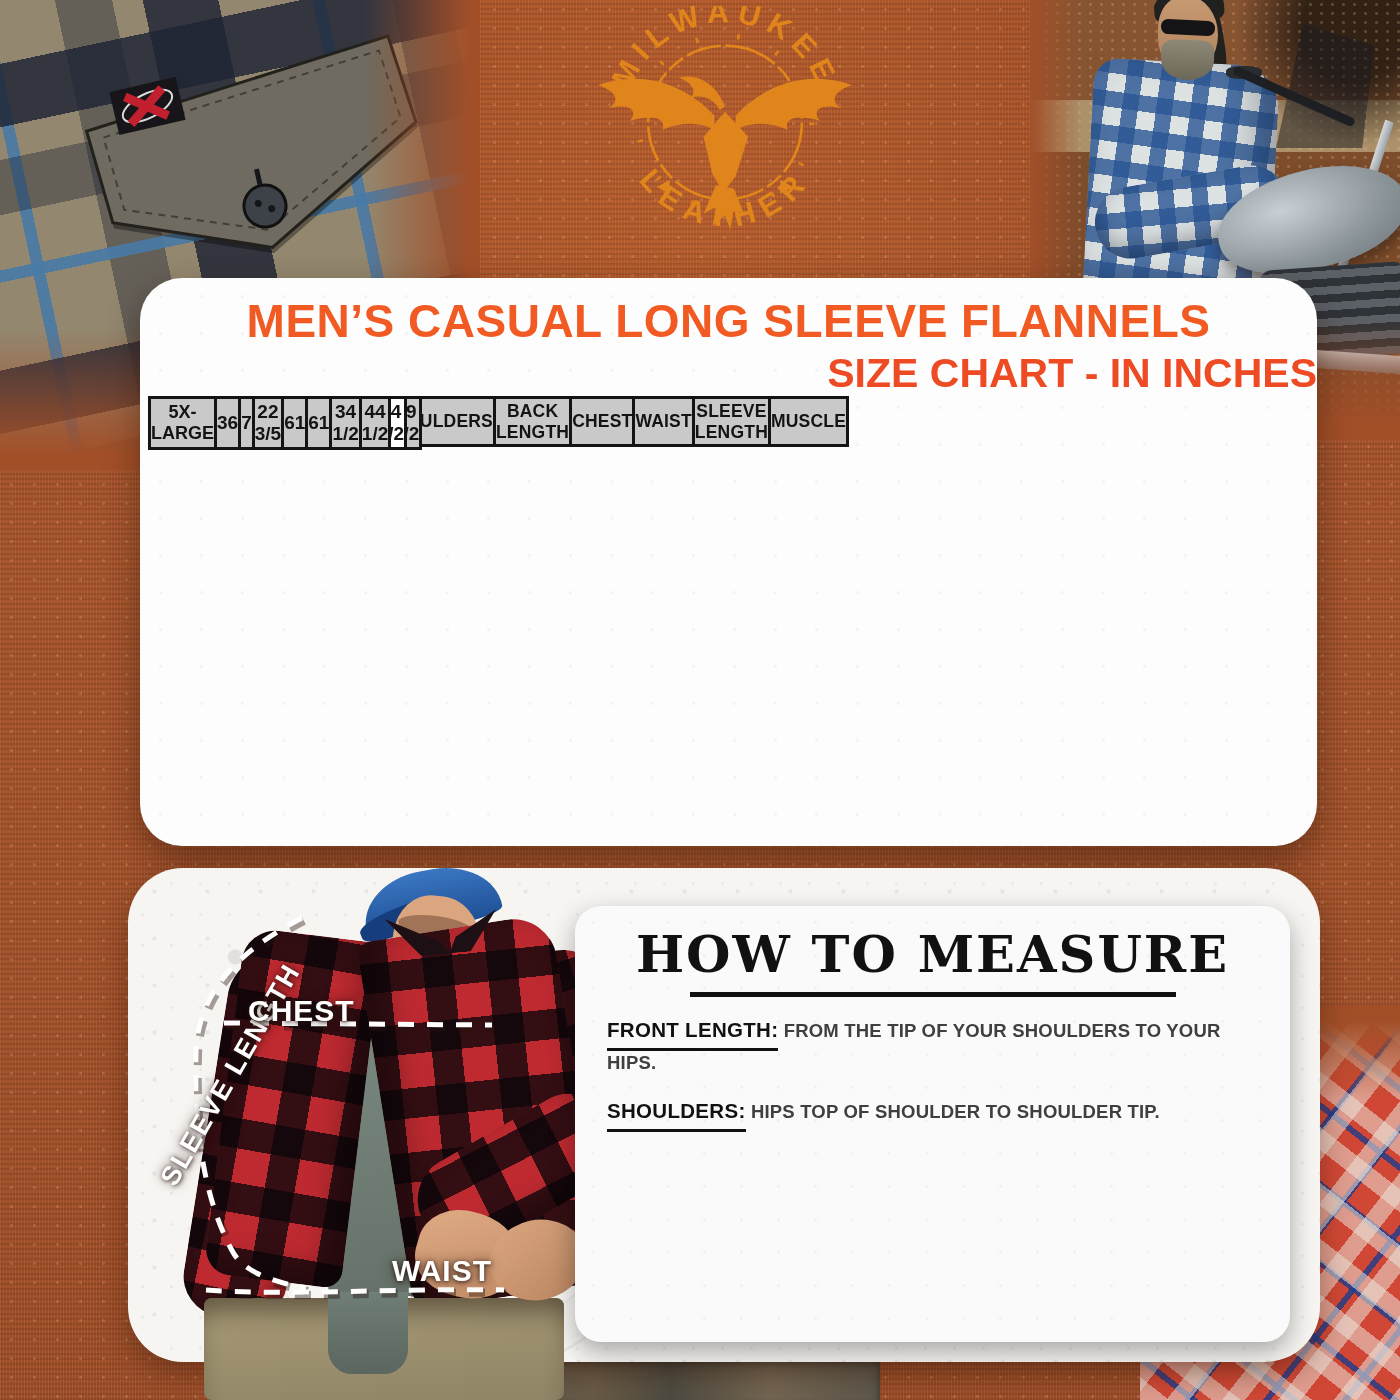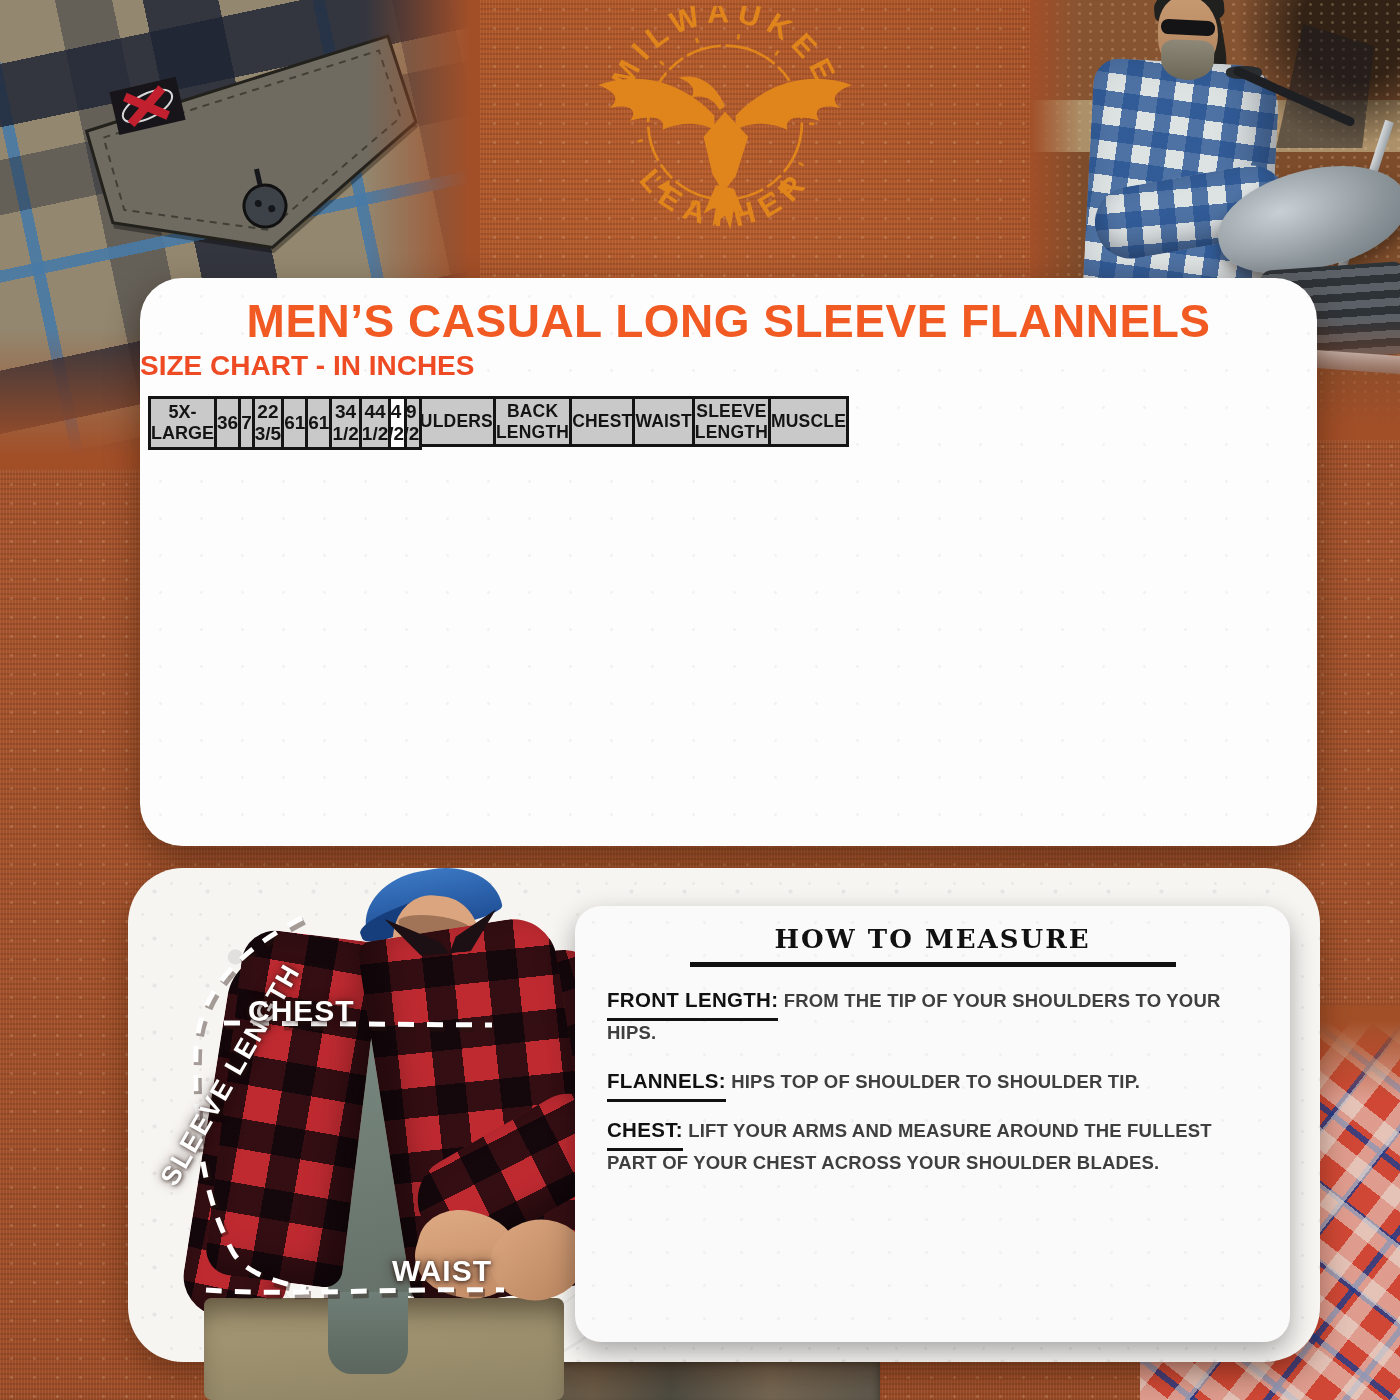--- a/index.html
+++ b/index.html
@@ -67,21 +67,21 @@
   
   .logo-wrap{left:582px;top:6px;width:286px;height:242px;z-index:2;}
   .logo-wrap svg{position:absolute;left:0;top:0;width:100%;height:100%;}
 
   
   .size-card{left:140px;top:278px;width:1177px;height:568px;background:#fdfdfd;border-radius:42px;z-index:3;
     box-shadow:0 14px 34px rgba(45,18,4,.45);
     background-image:radial-gradient(circle, rgba(150,150,150,.10) 1px, transparent 2px);background-size:41px 37px;}
   .size-title{position:absolute;left:0;top:16px;width:100%;text-align:center;font-size:46px;font-weight:700;
     letter-spacing:.5px;color:#f15a22;}
-  .size-sub{position:absolute;left:0;top:72px;width:100%;text-align:left;font-size:28px;font-weight:700;color:#ee4a23;}
+  .size-sub{position:absolute;left:0;top:72px;width:100%;text-align:right;font-size:41px;font-weight:700;color:#ee4a23;}
   .size-table{position:absolute;left:8px;top:118px;width:1161px;border-collapse:collapse;table-layout:fixed;}
   .size-table th,.size-table td{position:static;border:3px solid #141414;text-align:center;vertical-align:middle;
     color:#141414;padding:0;}
   .size-table thead th{height:48px;background:#c9c9c9;font-size:17.5px;font-weight:700;letter-spacing:.2px;}
   .size-table tbody th{height:51px;background:#c9c9c9;font-size:18px;font-weight:700;}
   .size-table tbody td{height:51px;background:#ffffff;font-size:19px;font-weight:700;}
   .size-table tbody tr.alt td{background:#c9c9c9;}
 
   
   .bottom-card{left:128px;top:868px;width:1192px;height:494px;background:#f7f5f2;border-radius:55px;z-index:3;
@@ -151,21 +151,21 @@
     text-shadow:0 1px 4px rgba(40,20,15,.9),0 0 12px rgba(40,20,15,.65);}
   .m-label-sleeve{left:28px;top:300px;font-size:27px;letter-spacing:2px;transform:rotate(-60deg);transform-origin:left center;}
   .m-label-chest{left:108px;top:126px;font-size:30px;letter-spacing:1px;}
   .m-label-waist{left:252px;top:386px;font-size:30px;letter-spacing:1px;}
 
   
   .howto-card{left:575px;top:906px;width:715px;height:436px;background:#fbfafa;border-radius:26px;z-index:6;
     box-shadow:0 10px 26px rgba(0,0,0,.32);padding:18px 32px 10px;
     background-image:radial-gradient(circle, rgba(150,150,150,.10) 1px, transparent 2px);background-size:37px 33px;}
   .howto-title{position:static;display:block;text-align:center;font-family:"DejaVu Serif",serif;
-    font-size:26px;font-weight:700;letter-spacing:2px;color:#111;}
+    font-size:51px;font-weight:700;letter-spacing:2px;color:#111;}
   .howto-rule{position:static;display:block;width:486px;height:5px;background:#111;margin:8px auto 16px;}
   .howto-items{position:static;}
   .howto-items p{position:static;margin:0 0 15px;line-height:1.68;font-size:18.5px;}
   .howto-items .term{position:static;font-size:20.5px;font-weight:700;color:#111;
     border-bottom:3px solid #111;padding-bottom:7px;letter-spacing:.3px;}
   .howto-items .desc{position:static;font-weight:700;color:#3f3f3f;letter-spacing:.2px;}
 </style>
 </head>
 <body>
 
@@ -392,18 +392,17 @@
     <div class="m-label m-label-sleeve">SLEEVE LENGTH</div>
     <div class="m-label m-label-chest">CHEST</div>
     <div class="m-label m-label-waist">WAIST</div>
   </div>
 
   <div class="howto-card">
     <span class="howto-title">HOW TO MEASURE</span>
     <span class="howto-rule"></span>
     <div class="howto-items">
         <p><span class="term">FRONT LENGTH:</span><span class="desc">  FROM THE TIP OF YOUR SHOULDERS TO YOUR HIPS.</span></p>
-        <p><span class="term">FLANNELS:</span><span class="desc">  HIPS TOP OF SHOULDER TO SHOULDER TIP.</span></p>
-        <p><span class="term">CHEST:</span><span class="desc">  LIFT YOUR ARMS AND MEASURE AROUND THE FULLEST PART OF YOUR CHEST ACROSS YOUR SHOULDER BLADES.</span></p>
+        <p><span class="term">SHOULDERS:</span><span class="desc">  HIPS TOP OF SHOULDER TO SHOULDER TIP.</span></p>
       </div>
   </div>
 
 </div>
 
 </body></html>

